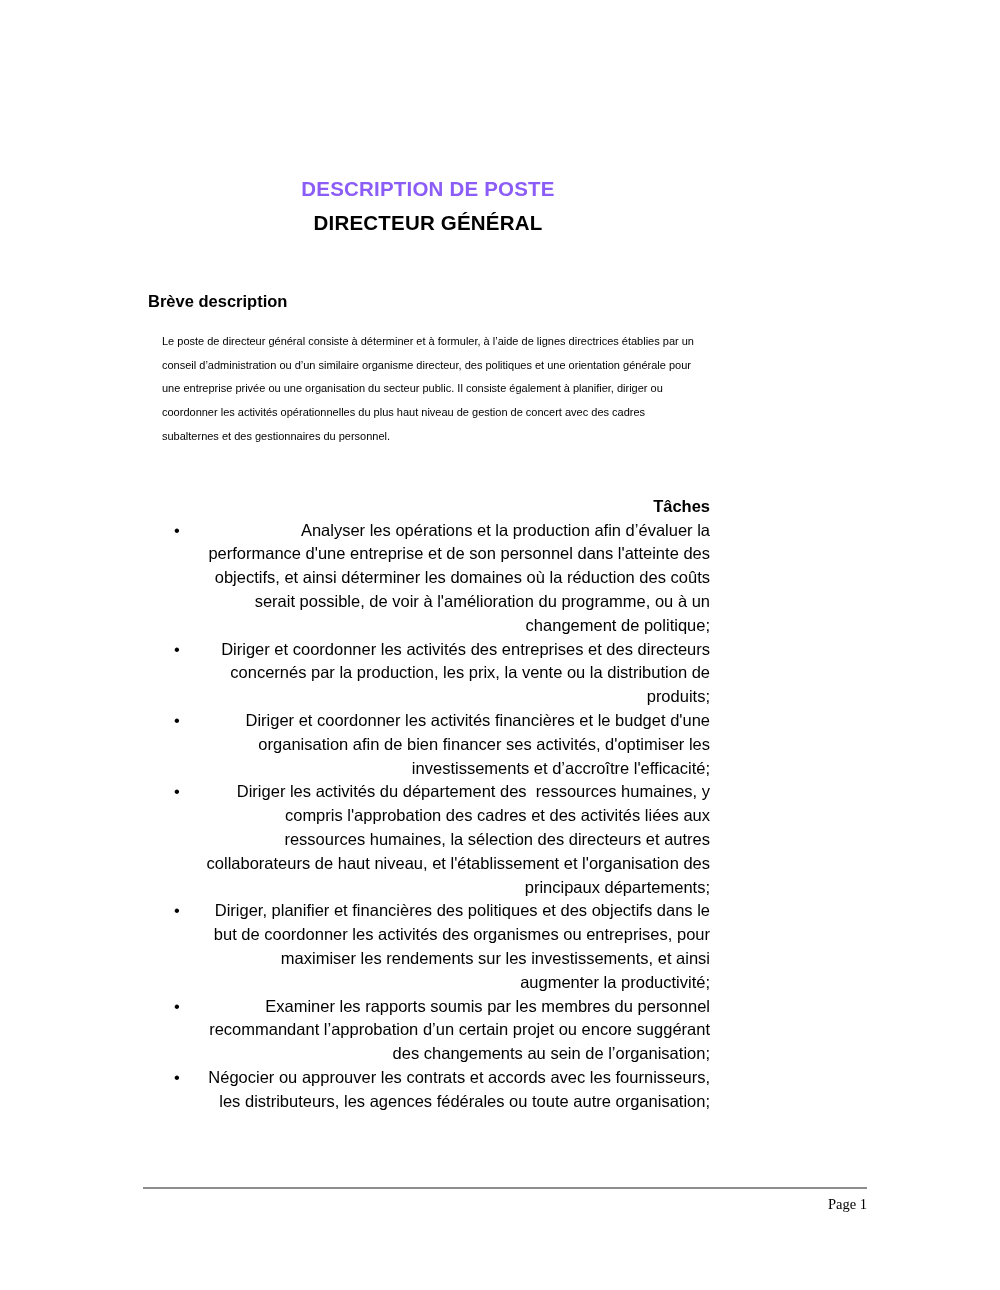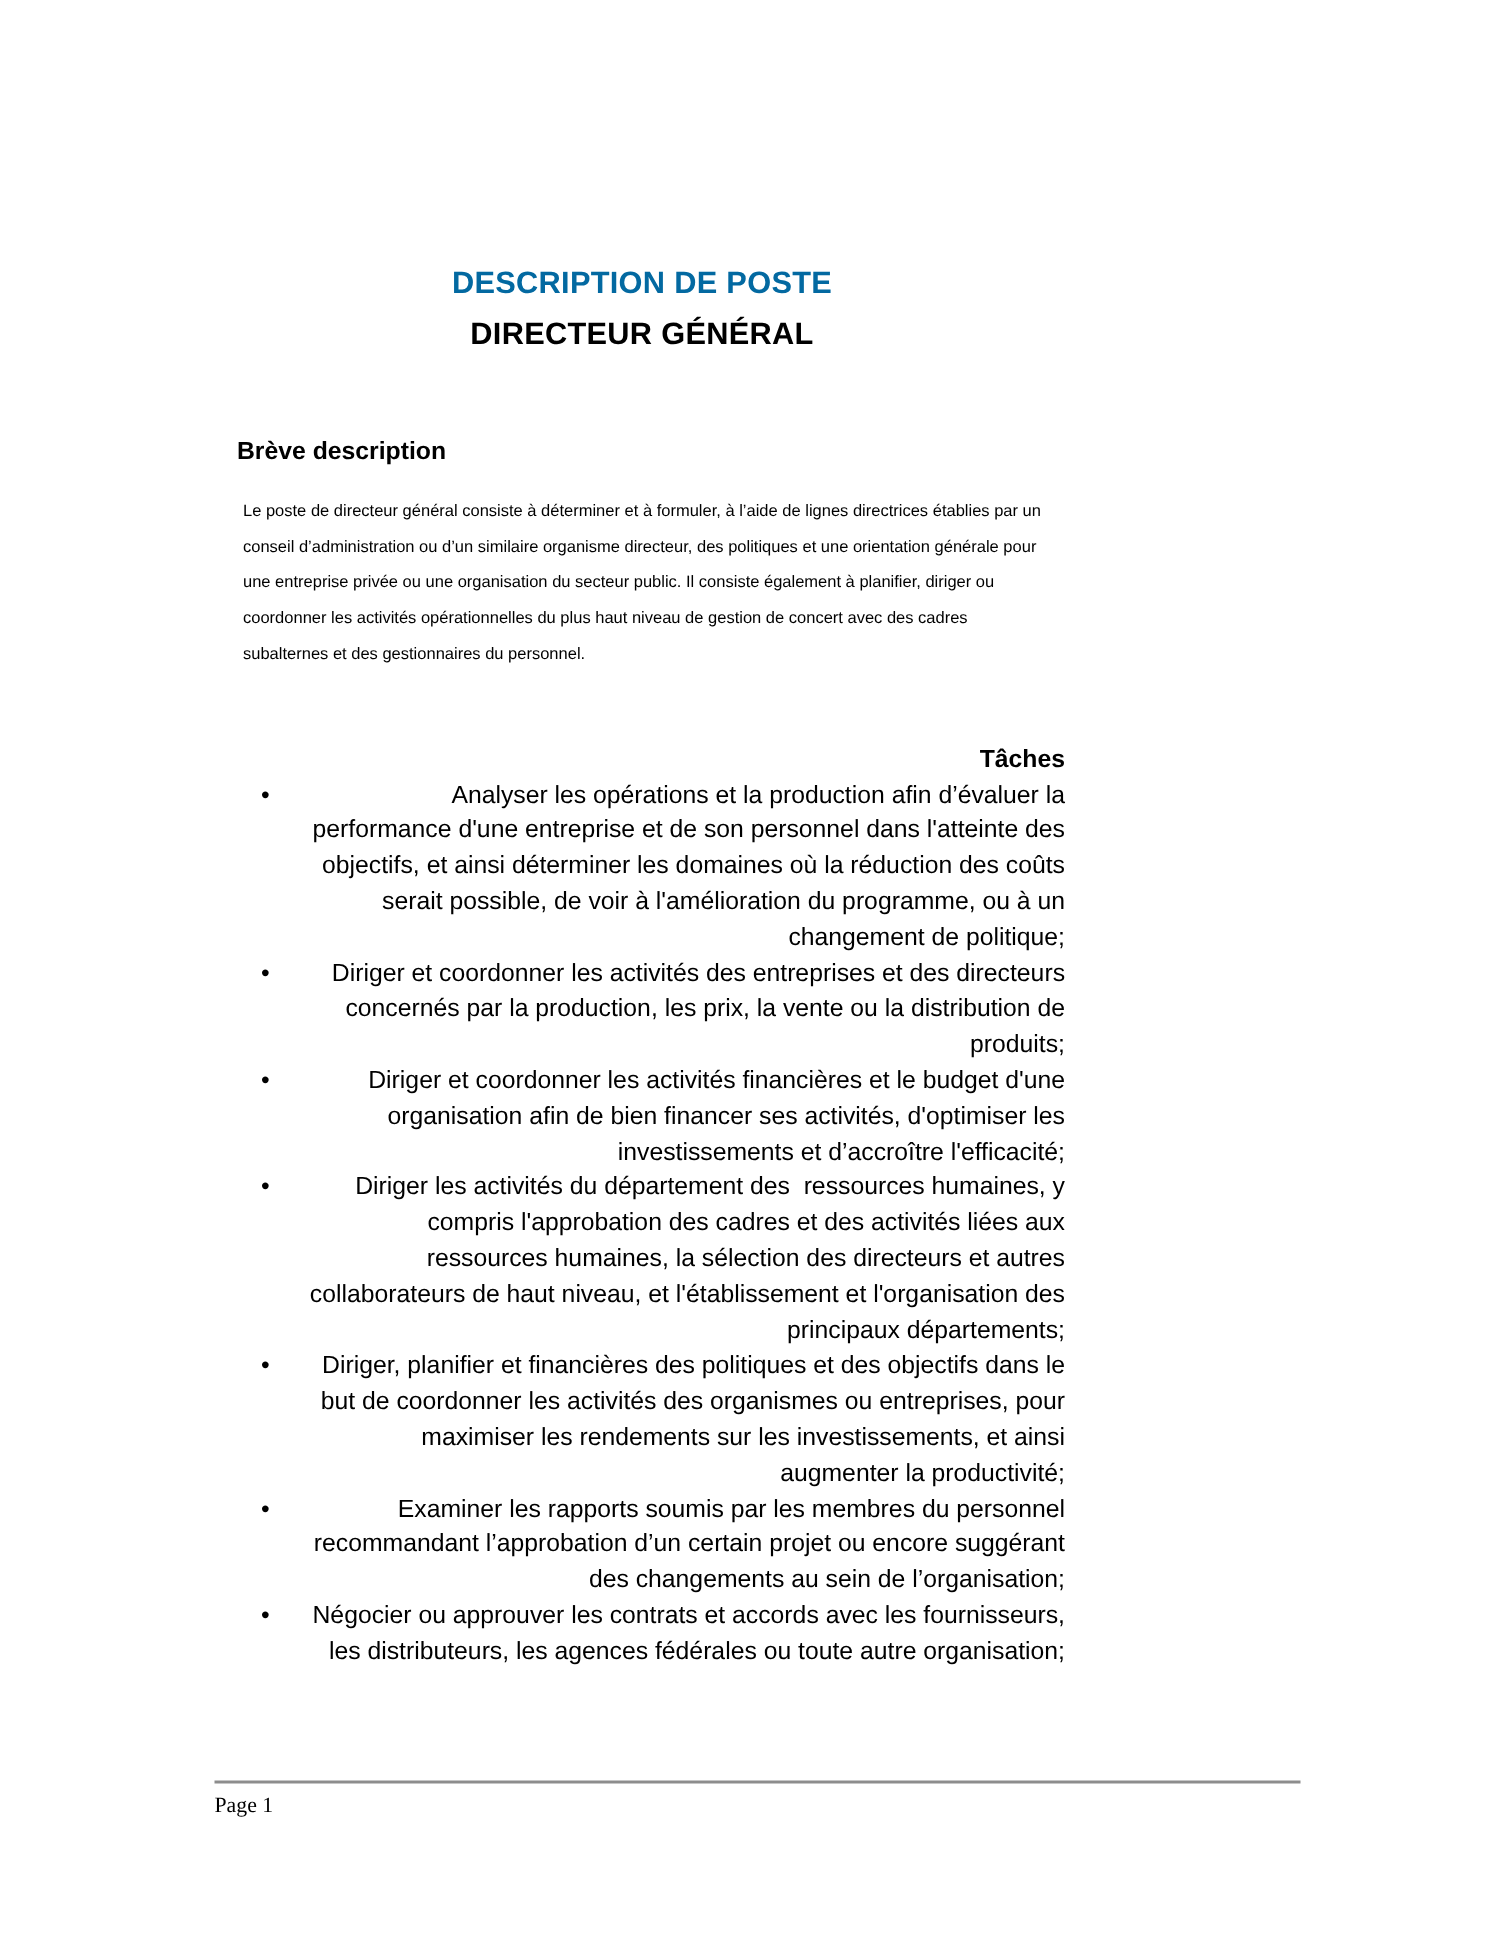--- a/index.html
+++ b/index.html
@@ -32,21 +32,21 @@
 
   
   .doc-title-block {
     padding-top: 176px;
     text-align: center;
   }
   .doc-title {
     font-size: 20.5px;
     font-weight: bold;
     letter-spacing: 0.2px;
-    color: #0369a1;
+    color: #8b5cf6;
     line-height: 26px;
     margin: 0;
   }
   .doc-subtitle {
     font-size: 20.5px;
     font-weight: bold;
     letter-spacing: 0.2px;
     color: #000000;
     line-height: 26px;
     margin: 8px 0 16px 0;
@@ -57,21 +57,21 @@
     margin-top: 54px;
   }
   .section.tasks {
     margin-top: 46px;
     text-align: right;
   }
   .section-heading {
     font-size: 16.5px;
     font-weight: bold;
     line-height: 23.8px;
-    margin: 0 0 0 12px;
+    margin: 0 0 0 2px;
   }
   .body-text {
     font-size: 11px;
     line-height: 23.8px;
     margin: 16px;
     text-align: left;
     white-space: pre-wrap;
   }
 
   
@@ -104,21 +104,21 @@
   }
   .footer-rule {
     height: 0;
     border-top: 2px solid #8d8d8d;
     width: 100%;
   }
   .footer-text {
     font-family: "Liberation Serif", serif;
     font-size: 14.5px;
     line-height: 20px;
-    text-align: left;
+    text-align: right;
     padding-top: 5px;
     color: #000000;
   }
 </style>
 </head>
 <body>
 
 <div class="page">
 
   <div class="content">

